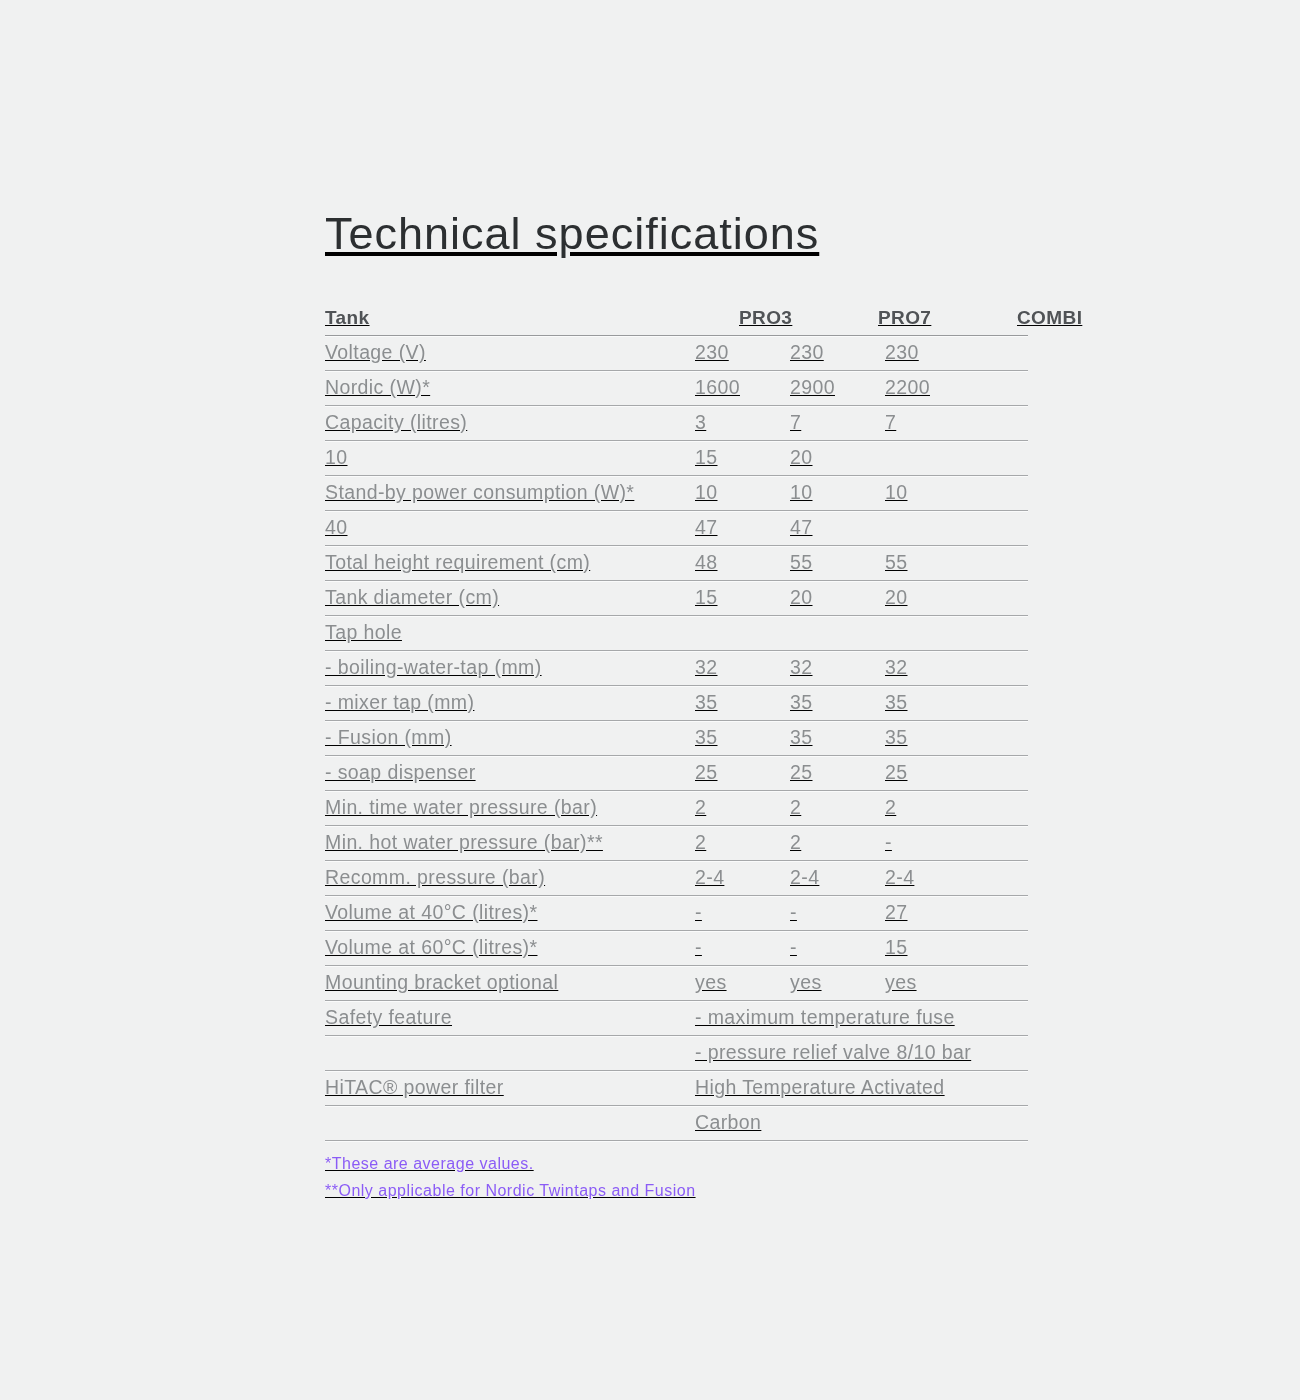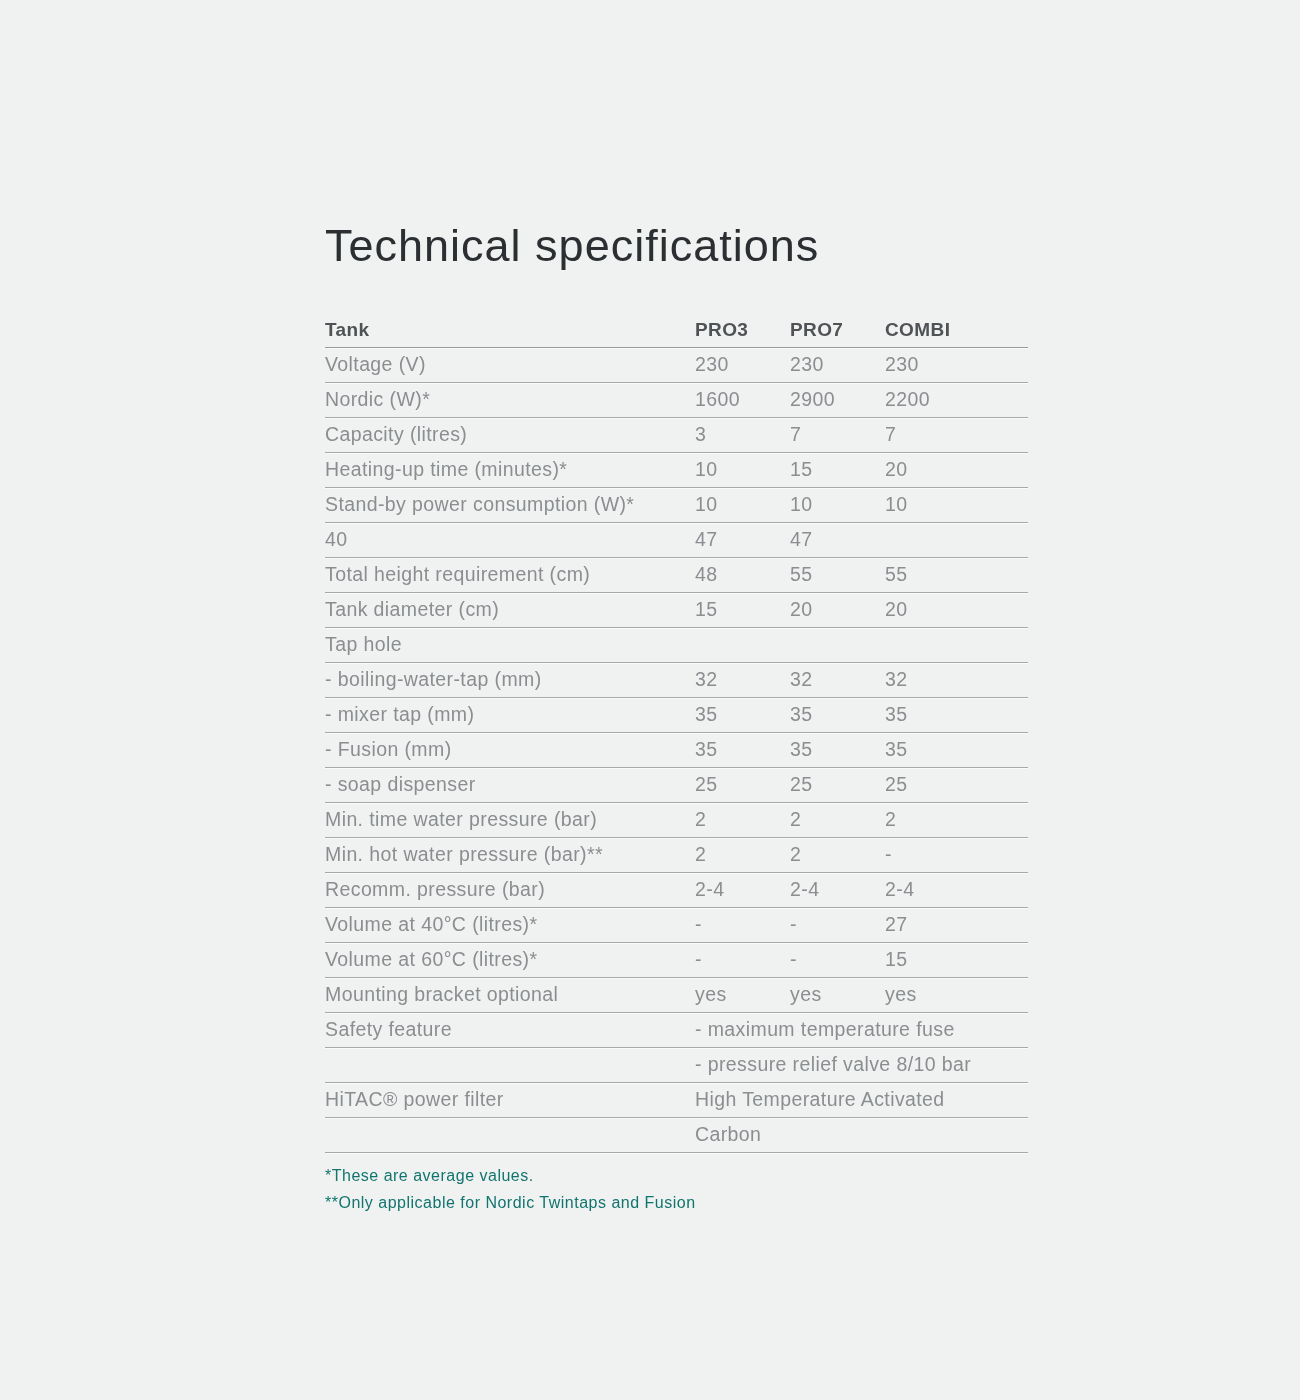--- a/index.html
+++ b/index.html
@@ -10,22 +10,23 @@
     width: 1300px;
     height: 1400px;
     background: #f0f1f1;
     font-family: "Liberation Sans", "DejaVu Sans", sans-serif;
     position: relative;
     overflow: hidden;
   }
   .content {
     position: absolute;
     left: 325px;
-    top: 220px;
+    top: 208px;
     width: 703px;
+    text-decoration: underline;
   }
   .page-title {
     font-size: 45px;
     font-weight: 400;
     color: #2c2f31;
     letter-spacing: 1px;
     margin: 0 0 41px 0;
     line-height: 1.15;
   }
   .spec-table {
@@ -38,41 +39,42 @@
     align-items: center;
     border-bottom: 1px solid #a6a8aa;
     box-shadow: 0 1px 0 #fafbfb;
   }
   .row.header {
     font-weight: 700;
     color: #505356;
     font-size: 19px;
     letter-spacing: 0.6px;
     border-bottom-color: #989a9c;
+    gap: 44px;
   }
   .cell {
     font-size: 19.5px;
     color: #8b8e90;
     letter-spacing: 0.4px;
     white-space: nowrap;
     overflow: visible;
   }
   .row.header .cell {
     font-size: 19px;
     color: #505356;
   }
   .cell.span {
     grid-column: 2 / -1;
   }
   .footnotes {
     margin-top: 9px;
   }
   .footnote {
     font-size: 16px;
-    color: #0f766e;
+    color: #8b5cf6;
     letter-spacing: 0.5px;
     line-height: 27px;
   }
 </style>
 </head>
 <body>
 
 <div class="content">
   <h1 class="page-title">Technical specifications</h1>
 
@@ -96,21 +98,20 @@
           <div class="cell value">2900</div>
           <div class="cell value">2200</div>
         </div>
         <div class="row">
           <div class="cell label">Capacity (litres)</div>
           <div class="cell value">3</div>
           <div class="cell value">7</div>
           <div class="cell value">7</div>
         </div>
         <div class="row">
-          <div class="cell label">Heating-up time (minutes)*</div>
           <div class="cell value">10</div>
           <div class="cell value">15</div>
           <div class="cell value">20</div>
         </div>
         <div class="row">
           <div class="cell label">Stand-by power consumption (W)*</div>
           <div class="cell value">10</div>
           <div class="cell value">10</div>
           <div class="cell value">10</div>
         </div>

